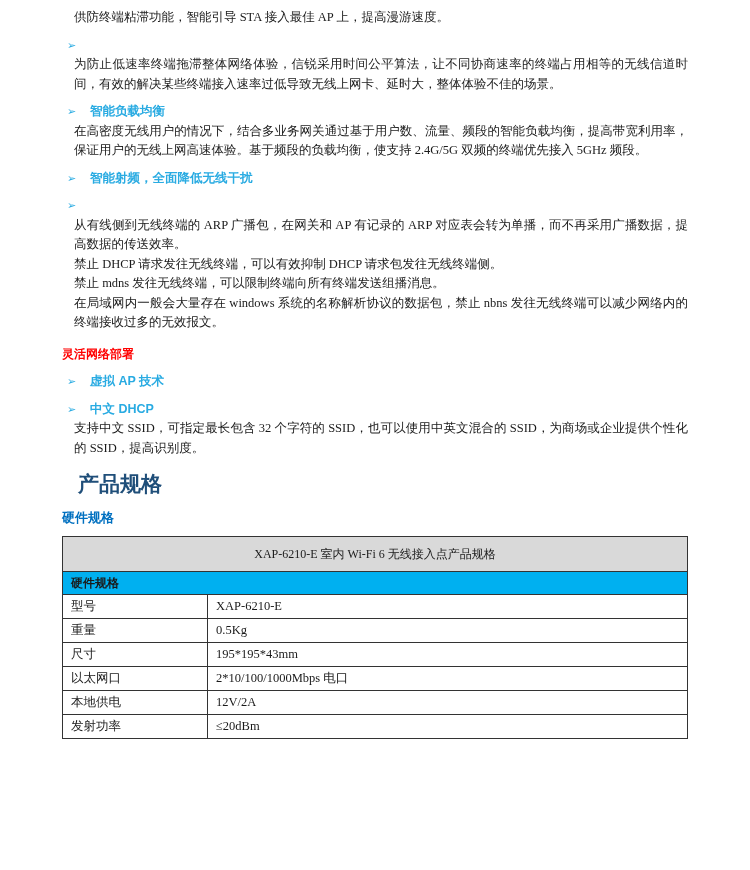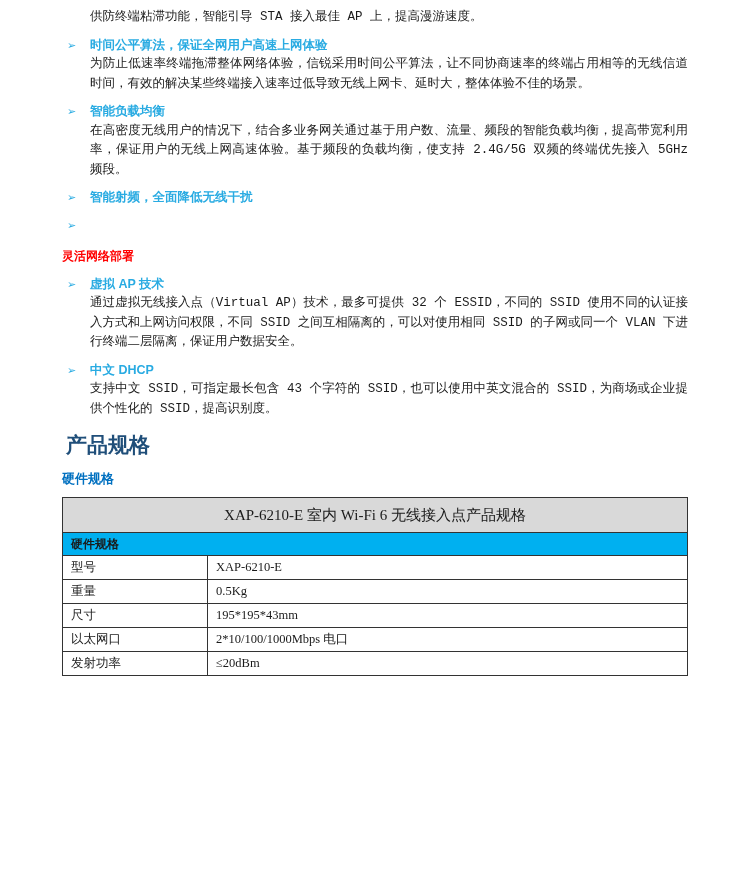--- a/index.html
+++ b/index.html
@@ -16,21 +16,21 @@
     overflow: hidden;
   }
   .doc {
     padding: 8px 62px 0 62px;
   }
   p {
     margin: 0;
     line-height: 19.5px;
     text-align: justify;
   }
-  .indent { margin-left: 28px; font-family: Liberation Mono, monospace; }
+  .indent { margin-left: 12px; }
 
   .feature { margin-top: 8px; }
   .f-head {
     display: flex;
     align-items: baseline;
     margin-left: 5px;
     line-height: 19.5px;
   }
   .arrow {
     color: #29ABE2;
@@ -48,21 +48,21 @@
   .red-heading {
     margin: 12px 0 0 0;
     font-family: "Liberation Sans", "DejaVu Sans", sans-serif;
     font-weight: bold;
     font-size: 12px;
     line-height: 19.5px;
     color: #FF0000;
   }
 
   .spec-heading {
-    margin: 12px 0 0 4px;
+    margin: 12px 0 0 16px;
     font-family: "Liberation Sans", "DejaVu Sans", sans-serif;
     font-weight: bold;
     font-size: 21px;
     line-height: 28px;
     color: #1F4E79;
   }
   .sub-heading {
     margin: 10px 0 0 0;
     font-family: "Liberation Sans", "DejaVu Sans", sans-serif;
     font-weight: bold;
@@ -80,21 +80,21 @@
   table.spec td {
     border: 1px solid #333333;
     padding: 2px 8px;
     font-size: 12.5px;
     line-height: 18px;
     vertical-align: middle;
   }
   tr.t-caption td {
     background: #D9D9D9;
     text-align: center;
-    font-size: 15px;
+    font-size: 12px;
     height: 30px;
   }
   tr.t-section td {
     background: #00B0F0;
     font-weight: bold;
     font-family: "Liberation Sans", "DejaVu Sans", sans-serif;
     font-size: 12px;
     height: 18px;
   }
   td.t-label {
@@ -106,21 +106,20 @@
 </head>
 <body>
 
 <div class="doc">
 
   <p class="indent">供防终端粘滞功能，智能引导 STA 接入最佳 AP 上，提高漫游速度。</p>
 
   <section class="feature">
     <div class="f-head">
       <span class="arrow">➢</span>
-      <span class="f-title">时间公平算法，保证全网用户高速上网体验</span>
     </div>
     <div class="indent">
       <p>为防止低速率终端拖滞整体网络体验，信锐采用时间公平算法，让不同协商速率的终端占用相等的无线信道时间，有效的解决某些终端接入速率过低导致无线上网卡、延时大，整体体验不佳的场景。</p>
     </div>
   </section>
 
   <section class="feature">
     <div class="f-head">
       <span class="arrow">➢</span>
       <span class="f-title">智能负载均衡</span>
@@ -134,41 +133,44 @@
     <div class="f-head">
       <span class="arrow">➢</span>
       <span class="f-title">智能射频，全面降低无线干扰</span>
     </div>
   </section>
 
   <section class="feature">
     <div class="f-head">
       <span class="arrow">➢</span>
     </div>
+    <div class="indent">
+      <p>从有线侧到无线终端的 ARP 广播包，在网关和 AP 有记录的 ARP 对应表会转为单播，而不再采用广播数据，提高数据的传送效率。</p>
+      <p>禁止 DHCP 请求发往无线终端，可以有效抑制 DHCP 请求包发往无线终端侧。</p>
+      <p>禁止 mdns 发往无线终端，可以限制终端向所有终端发送组播消息。</p>
+      <p>在局域网内一般会大量存在 windows 系统的名称解析协议的数据包，禁止 nbns 发往无线终端可以减少网络内的终端接收过多的无效报文。</p>
+    </div>
   </section>
 
   <h2 class="red-heading">灵活网络部署</h2>
 
   <section class="feature">
     <div class="f-head">
       <span class="arrow">➢</span>
       <span class="f-title">虚拟 AP 技术</span>
     </div>
-    <div class="indent">
-      <p>通过虚拟无线接入点（Virtual AP）技术，最多可提供 32 个 ESSID，不同的 SSID 使用不同的认证接入方式和上网访问权限，不同 SSID 之间互相隔离的，可以对使用相同 SSID 的子网或同一个 VLAN 下进行终端二层隔离，保证用户数据安全。</p>
-    </div>
   </section>
 
   <section class="feature">
     <div class="f-head">
       <span class="arrow">➢</span>
       <span class="f-title">中文 DHCP</span>
     </div>
     <div class="indent">
-      <p>支持中文 SSID，可指定最长包含 43 个字符的 SSID，也可以使用中英文混合的 SSID，为商场或企业提供个性化的 SSID，提高识别度。</p>
+      <p>支持中文 SSID，可指定最长包含 32 个字符的 SSID，也可以使用中英文混合的 SSID，为商场或企业提供个性化的 SSID，提高识别度。</p>
     </div>
   </section>
 
   <h1 class="spec-heading">产品规格</h1>
 
   <h3 class="sub-heading">硬件规格</h3>
 
   <table class="spec">
     <tbody>
       <tr class="t-caption">
@@ -187,19 +189,23 @@
       </tr>
       <tr>
         <td class="t-label">尺寸</td>
         <td class="t-value">195*195*43mm</td>
       </tr>
       <tr>
         <td class="t-label">以太网口</td>
         <td class="t-value">2*10/100/1000Mbps 电口</td>
       </tr>
       <tr>
+        <td class="t-label">本地供电</td>
+        <td class="t-value">12V/2A</td>
+      </tr>
+      <tr>
         <td class="t-label">发射功率</td>
         <td class="t-value">≤20dBm</td>
       </tr>
     </tbody>
   </table>
 
 </div>
 
 </body></html>

